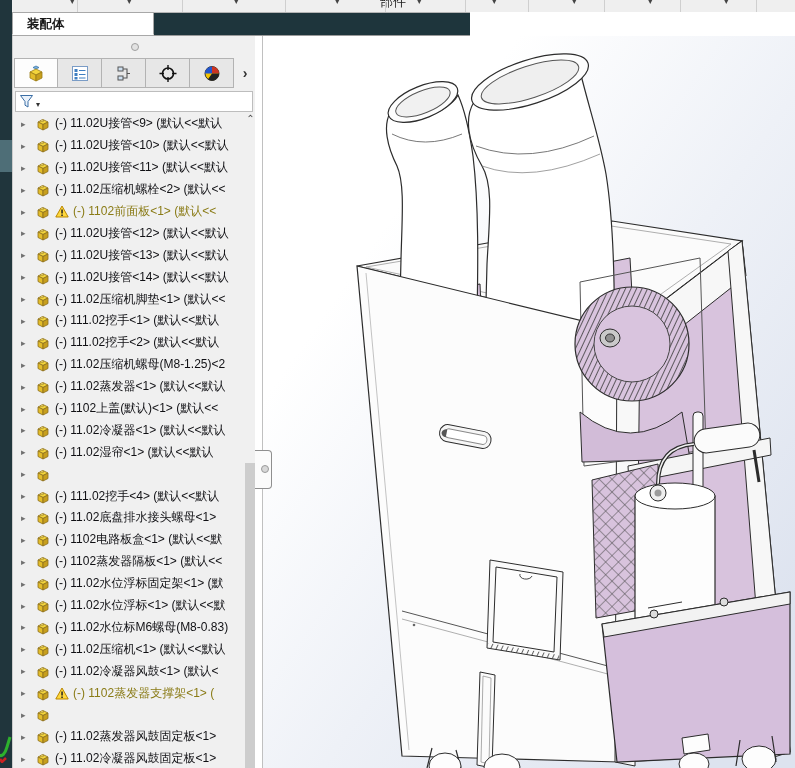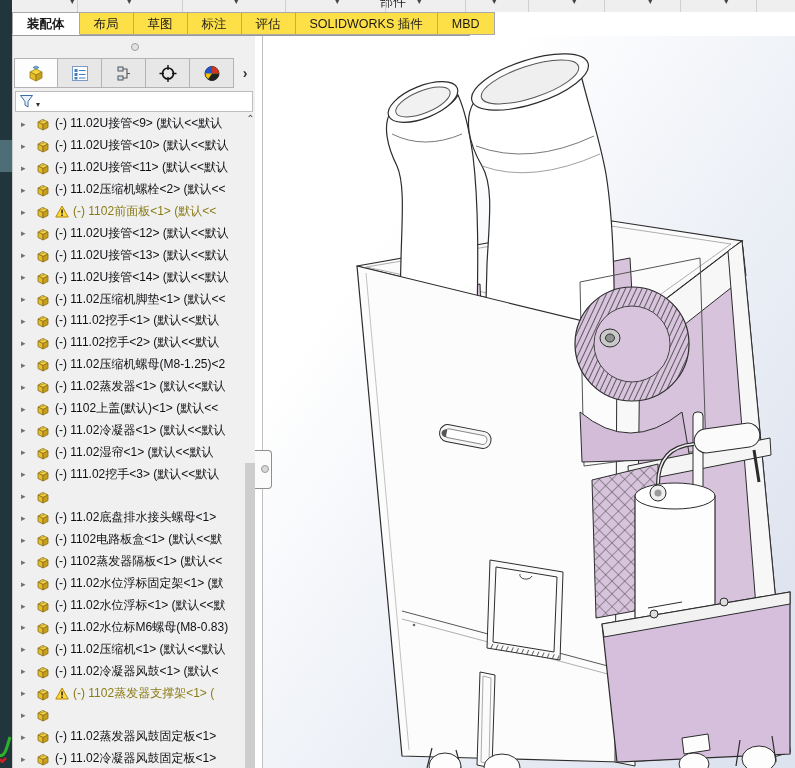--- a/index.html
+++ b/index.html
@@ -10,21 +10,21 @@
   .desktop-strip{position:absolute;left:0;top:0;width:12px;height:768px;background:#20353c;}
   .desktop-square{position:absolute;left:0;top:140px;width:12px;height:32px;background:#4e6e77;}
   .desktop-check{position:absolute;left:-2px;top:735px;width:14px;height:28px;}
   
   .top-toolbar{position:absolute;left:12px;top:0;width:783px;height:12px;background:#efefef;
                border-bottom:1px solid #b5b5b5;overflow:hidden;}
   .tsep{position:absolute;top:0;width:1px;height:12px;background:#cfcfcf;}
   .tarrow{position:absolute;top:-4px;font-size:9px;color:#444;}
   .tb-label{position:absolute;left:368px;top:-7px;font-size:13px;color:#222;}
   
-  .ribbon-tabs{position:absolute;left:12px;top:12px;height:24px;display:flex;z-index:6;}
+  .ribbon-tabs{position:absolute;left:12px;top:12px;height:24px;display:flex;z-index:6;flex-direction:column;}
   .ribbon-underline{position:absolute;left:12px;top:35px;width:458px;height:1px;background:#9a9a9a;z-index:5;}
   .rtab{height:23px;line-height:23px;padding:0 14px;font-size:12.5px;color:#1a1a1a;
         background:#fde047;border:1px solid #a8a8a8;border-left:none;box-sizing:border-box;}
   .rtab:first-child{border-left:1px solid #a8a8a8;}
   .rtab.active{background:#ffffff;border-bottom-color:#ffffff;font-weight:bold;}
   
   .viewport{position:absolute;left:255px;top:36px;width:540px;height:732px;
             background:linear-gradient(125deg,#ffffff 25%,#eef1f7 55%,#dde3ef 90%);}
   .viewport-topstrip{position:absolute;left:470px;top:12px;width:325px;height:24px;background:#ffffff;}
   .model-svg{position:absolute;left:262px;top:14px;width:533px;height:754px;z-index:3;}
@@ -494,31 +494,31 @@
   </div>
         <div class="trow">
     <span class="expand">▸</span>
     <svg class="picon" width="16" height="15" viewBox="0 0 16 15">
       <path d="M3,6 L8,3.5 L13,6 L8,8.5 Z" fill="#f3d53c" stroke="#8a6d1d" stroke-width="0.8"></path>
       <path d="M3,6 L8,8.5 L8,14 L3,11.5 Z" fill="#e3bd2a" stroke="#8a6d1d" stroke-width="0.8"></path>
       <path d="M13,6 L8,8.5 L8,14 L13,11.5 Z" fill="#c79f1d" stroke="#8a6d1d" stroke-width="0.8"></path>
       <path d="M5,4.8 L7,3.8 L9,4.8 L7,5.8 Z" fill="#fce97c" stroke="#8a6d1d" stroke-width="0.5"></path>
     </svg>
 
-    <span class="lbl">(-) 111.02挖手&lt;3&gt; (默认&lt;&lt;默认</span>
-  </div>
-        <div class="trow">
-    <span class="expand">▸</span>
-    <svg class="picon" width="16" height="15" viewBox="0 0 16 15">
-      <path d="M3,6 L8,3.5 L13,6 L8,8.5 Z" fill="#f3d53c" stroke="#8a6d1d" stroke-width="0.8"></path>
-      <path d="M3,6 L8,8.5 L8,14 L3,11.5 Z" fill="#e3bd2a" stroke="#8a6d1d" stroke-width="0.8"></path>
-      <path d="M13,6 L8,8.5 L8,14 L13,11.5 Z" fill="#c79f1d" stroke="#8a6d1d" stroke-width="0.8"></path>
-      <path d="M5,4.8 L7,3.8 L9,4.8 L7,5.8 Z" fill="#fce97c" stroke="#8a6d1d" stroke-width="0.5"></path>
-    </svg>
-
+  </div>
+        <div class="trow">
+    <span class="expand">▸</span>
+    <svg class="picon" width="16" height="15" viewBox="0 0 16 15">
+      <path d="M3,6 L8,3.5 L13,6 L8,8.5 Z" fill="#f3d53c" stroke="#8a6d1d" stroke-width="0.8"></path>
+      <path d="M3,6 L8,8.5 L8,14 L3,11.5 Z" fill="#e3bd2a" stroke="#8a6d1d" stroke-width="0.8"></path>
+      <path d="M13,6 L8,8.5 L8,14 L13,11.5 Z" fill="#c79f1d" stroke="#8a6d1d" stroke-width="0.8"></path>
+      <path d="M5,4.8 L7,3.8 L9,4.8 L7,5.8 Z" fill="#fce97c" stroke="#8a6d1d" stroke-width="0.5"></path>
+    </svg>
+
+    <span class="lbl">(-) 111.02挖手&lt;4&gt; (默认&lt;&lt;默认</span>
   </div>
         <div class="trow">
     <span class="expand">▸</span>
     <svg class="picon" width="16" height="15" viewBox="0 0 16 15">
       <path d="M3,6 L8,3.5 L13,6 L8,8.5 Z" fill="#f3d53c" stroke="#8a6d1d" stroke-width="0.8"></path>
       <path d="M3,6 L8,8.5 L8,14 L3,11.5 Z" fill="#e3bd2a" stroke="#8a6d1d" stroke-width="0.8"></path>
       <path d="M13,6 L8,8.5 L8,14 L13,11.5 Z" fill="#c79f1d" stroke="#8a6d1d" stroke-width="0.8"></path>
       <path d="M5,4.8 L7,3.8 L9,4.8 L7,5.8 Z" fill="#fce97c" stroke="#8a6d1d" stroke-width="0.5"></path>
     </svg>
 

